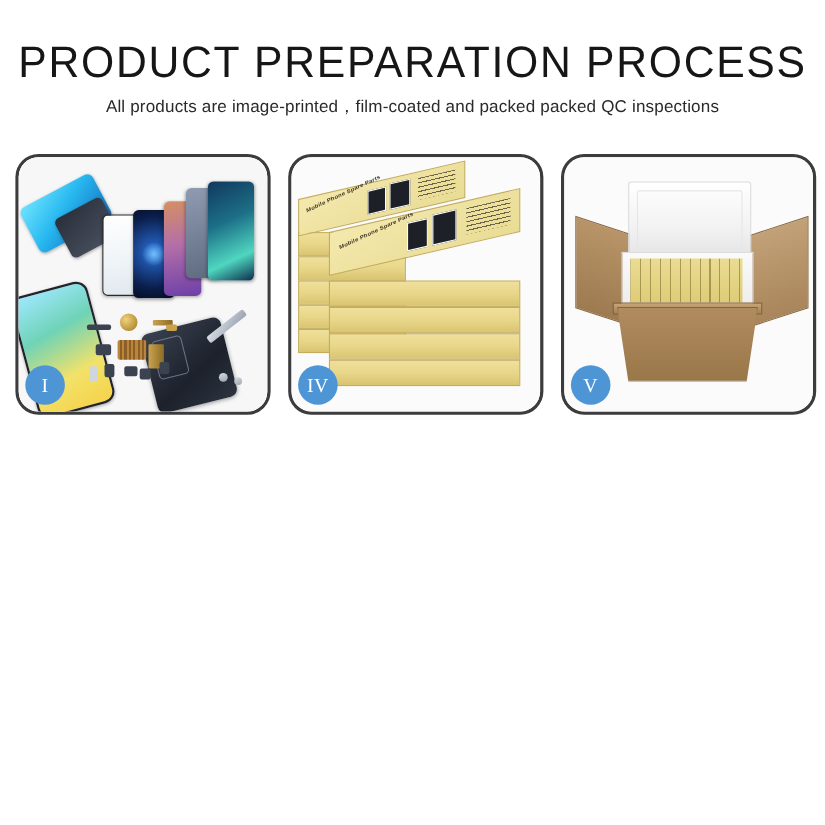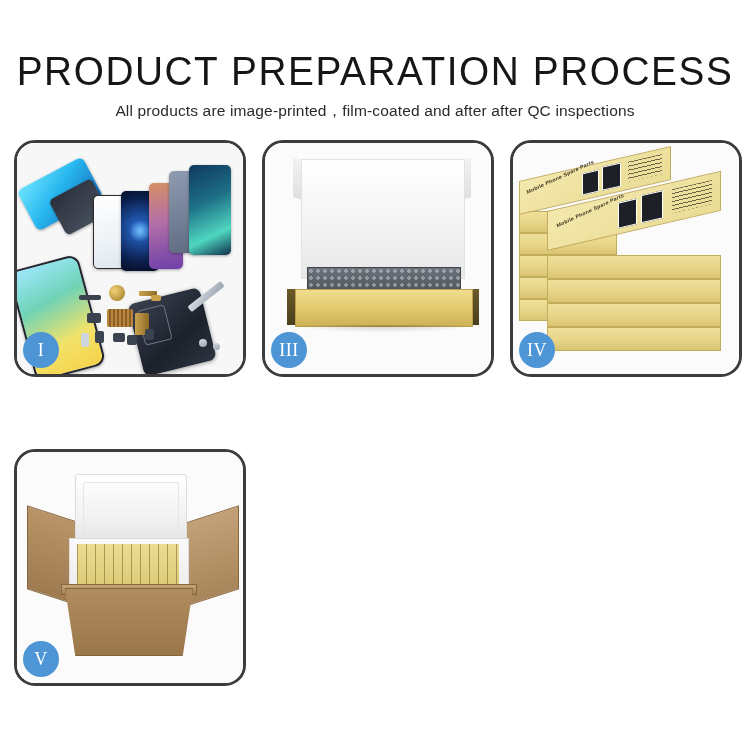--- a/index.html
+++ b/index.html
@@ -12,21 +12,21 @@
     height: 750px;
     overflow: hidden;
     font-family: "Liberation Sans", "DejaVu Sans", sans-serif;
     color: #111111;
     position: relative;
   }
 
   
   .header {
     width: 100%;
-    padding-top: 50px;
+    padding-top: 36px;
     text-align: center;
   }
   .page-title {
     font-size: 40px;
     font-weight: 400;
     letter-spacing: 1.6px;
     line-height: 1.05;
     color: #161616;
     margin: 0;
     white-space: nowrap;
@@ -368,21 +368,21 @@
   .c6-seam {
     position:absolute; left: 116px; top: 60px; width: 2px; height: 124px;
     background: rgba(120,95,60,.55);
   }
 </style>
 </head>
 <body>
 
 <div class="header">
   <h1 class="page-title">PRODUCT PREPARATION PROCESS</h1>
-  <p class="page-subtitle">All products are image-printed，film-coated and after after QC inspections</p>
+  <p class="page-subtitle">All products are image-printed，film-coated and packed packed QC inspections</p>
 </div>
 
 <div class="grid">
 
   <div class="panel">
     <div class="panel-inner">
       <div class="stage">
         <div class="p1-bg"></div>
         <div class="phone ph-a"></div>
         <div class="phone ph-a2"></div>
@@ -408,35 +408,20 @@
         <div class="part part-gold" style="left:134px;top:152px;width:10px;height:6px;"></div>
         <div class="tool" style="left:168px;top:150px;width:42px;height:7px;transform:rotate(-38deg);"></div>
         <div class="tool" style="left:182px;top:196px;width:8px;height:8px;border-radius:50%;"></div>
         <div class="tool" style="left:196px;top:200px;width:7px;height:7px;border-radius:50%;"></div>
       </div>
     </div>
     <div class="badge">I</div>
   </div>
 
 
-  <div class="panel">
-    <div class="panel-inner">
-      <div class="stage">
-        <div class="b3-lid-l"></div>
-        <div class="b3-lid-r"></div>
-        <div class="b3-lid"></div>
-        <div class="b3-foam"></div>
-        <div class="b3-tray-l"></div>
-        <div class="b3-tray-r"></div>
-        <div class="b3-tray"></div>
-        <div class="b3-shadow"></div>
-      </div>
-    </div>
-    <div class="badge">III</div>
-  </div>
 
   <div class="panel">
     <div class="panel-inner">
       <div class="stage">
         <div class="stackwrap">
 
           <div class="sbox" style="left:2px;top:48px;width:96px;height:20px;"></div>
           <div class="sbox" style="left:2px;top:70px;width:96px;height:20px;"></div>
           <div class="sbox" style="left:2px;top:92px;width:96px;height:20px;"></div>
           <div class="sbox" style="left:2px;top:114px;width:96px;height:20px;"></div>

